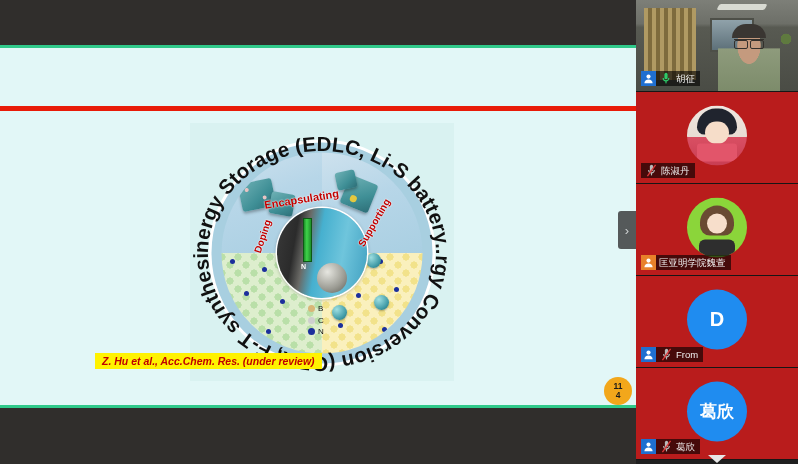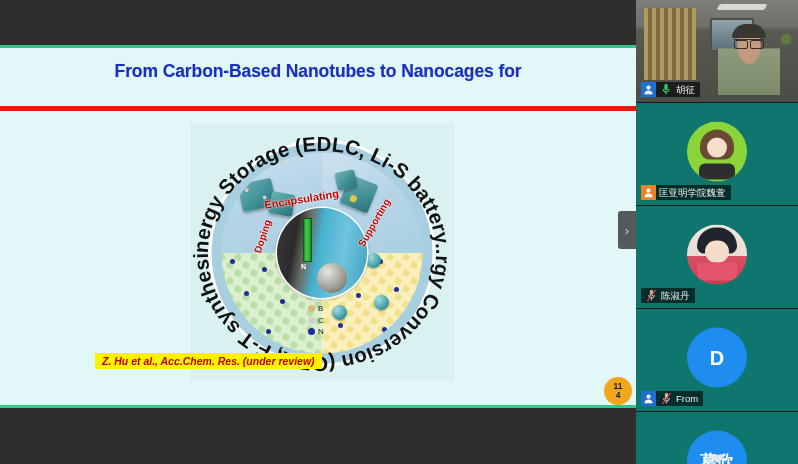--- a/index.html
+++ b/index.html
@@ -188,22 +188,22 @@
   }
 
   
   #filmstrip {
     position: absolute; left: 636px; top: 0;
     width: 162px; height: 464px;
     background: #1f1f1f;
   }
   .tile {
     position: relative;
-    width: 162px; height: 103px;
-    background: #0f766e;
+    width: 162px; height: 92px;
+    background: #b91c1c;
     border-bottom: 1px solid #161616;
     overflow: hidden;
     padding-left: 45px;
   }
   .tile.speaking { box-shadow: inset 0 0 0 2px #35c98b; }
   .tile-video {
     position: absolute; inset: 0;
     background:
       linear-gradient(180deg,#7d7f78 0%,#6d6f68 26%,#585a52 30%,#4a4c45 100%);
   }
@@ -326,21 +326,20 @@
 </head>
 <body>
 
 <div id="app">
 
   <div id="stage">
 
     <div id="slide">
 
       <div class="slide-title">
-        <div>From Carbon-Based Nanotubes to Nanocages for</div>
       </div>
 
       <div class="red-rule"></div>
 
       <div id="graphic-wrap">
         <div id="graphic">
 
           <div id="quads">
             <div class="q q-tl lat-water">
               <div class="cube" style="left:22px;top:32px;width:34px;height:28px;">
@@ -457,53 +456,53 @@
               <rect x="4" y="1" width="4" height="8" rx="2" fill="#2fcc6a"></rect>
               <path d="M2.5 7.5a3.5 3.5 0 0 0 7 0" fill="none" stroke="#2fcc6a" stroke-width="1.4"></path>
               <rect x="5.3" y="11" width="1.4" height="3" fill="#2fcc6a"></rect>
             </svg>
         </span>
         <span class="name-txt">胡征</span>
       </div>
     </div>
 
     <div class="tile">
-      <div class="avatar-circle av-green">
-        <span class="hairB"></span>
-          <span class="faceB"></span>
-          <span class="bodyB"></span>
-      </div>
-      <div class="name-bar">
-        <span class="pic-chip chip-orange">
-          <svg width="11" height="11" viewBox="0 0 16 16">
-              <circle cx="8" cy="5.2" r="3" fill="#fff"></circle>
-              <path d="M2 15c0-3.4 2.7-5.6 6-5.6S14 11.6 14 15z" fill="#fff"></path>
-            </svg>
-        </span>
-        <span class="name-txt">匡亚明学院魏萱</span>
-      </div>
-    </div>
-
-    <div class="tile">
       <div class="avatar-circle av-anime">
         <span class="hairA"></span>
           <span class="faceA"></span>
           <span class="bookA"></span>
       </div>
       <div class="name-bar">
 
         <span class="mic">
           <svg width="11" height="13" viewBox="0 0 12 16">
               <rect x="4" y="1" width="4" height="8" rx="2" fill="#b9b9b9"></rect>
               <path d="M2.5 7.5a3.5 3.5 0 0 0 7 0" fill="none" stroke="#b9b9b9" stroke-width="1.4"></path>
               <rect x="5.3" y="11" width="1.4" height="3" fill="#b9b9b9"></rect>
               <line x1="1" y1="15" x2="11" y2="1" stroke="#e03b3b" stroke-width="1.6"></line>
             </svg>
         </span>
         <span class="name-txt">陈淑丹</span>
+      </div>
+    </div>
+
+    <div class="tile">
+      <div class="avatar-circle av-green">
+        <span class="hairB"></span>
+          <span class="faceB"></span>
+          <span class="bodyB"></span>
+      </div>
+      <div class="name-bar">
+        <span class="pic-chip chip-orange">
+          <svg width="11" height="11" viewBox="0 0 16 16">
+              <circle cx="8" cy="5.2" r="3" fill="#fff"></circle>
+              <path d="M2 15c0-3.4 2.7-5.6 6-5.6S14 11.6 14 15z" fill="#fff"></path>
+            </svg>
+        </span>
+        <span class="name-txt">匡亚明学院魏萱</span>
       </div>
     </div>
 
     <div class="tile">
       <div class="avatar-circle av-initial">D</div>
       <div class="name-bar">
         <span class="pic-chip chip-blue">
           <svg width="11" height="11" viewBox="0 0 16 16">
               <circle cx="8" cy="5.2" r="3" fill="#fff"></circle>
               <path d="M2 15c0-3.4 2.7-5.6 6-5.6S14 11.6 14 15z" fill="#fff"></path>

